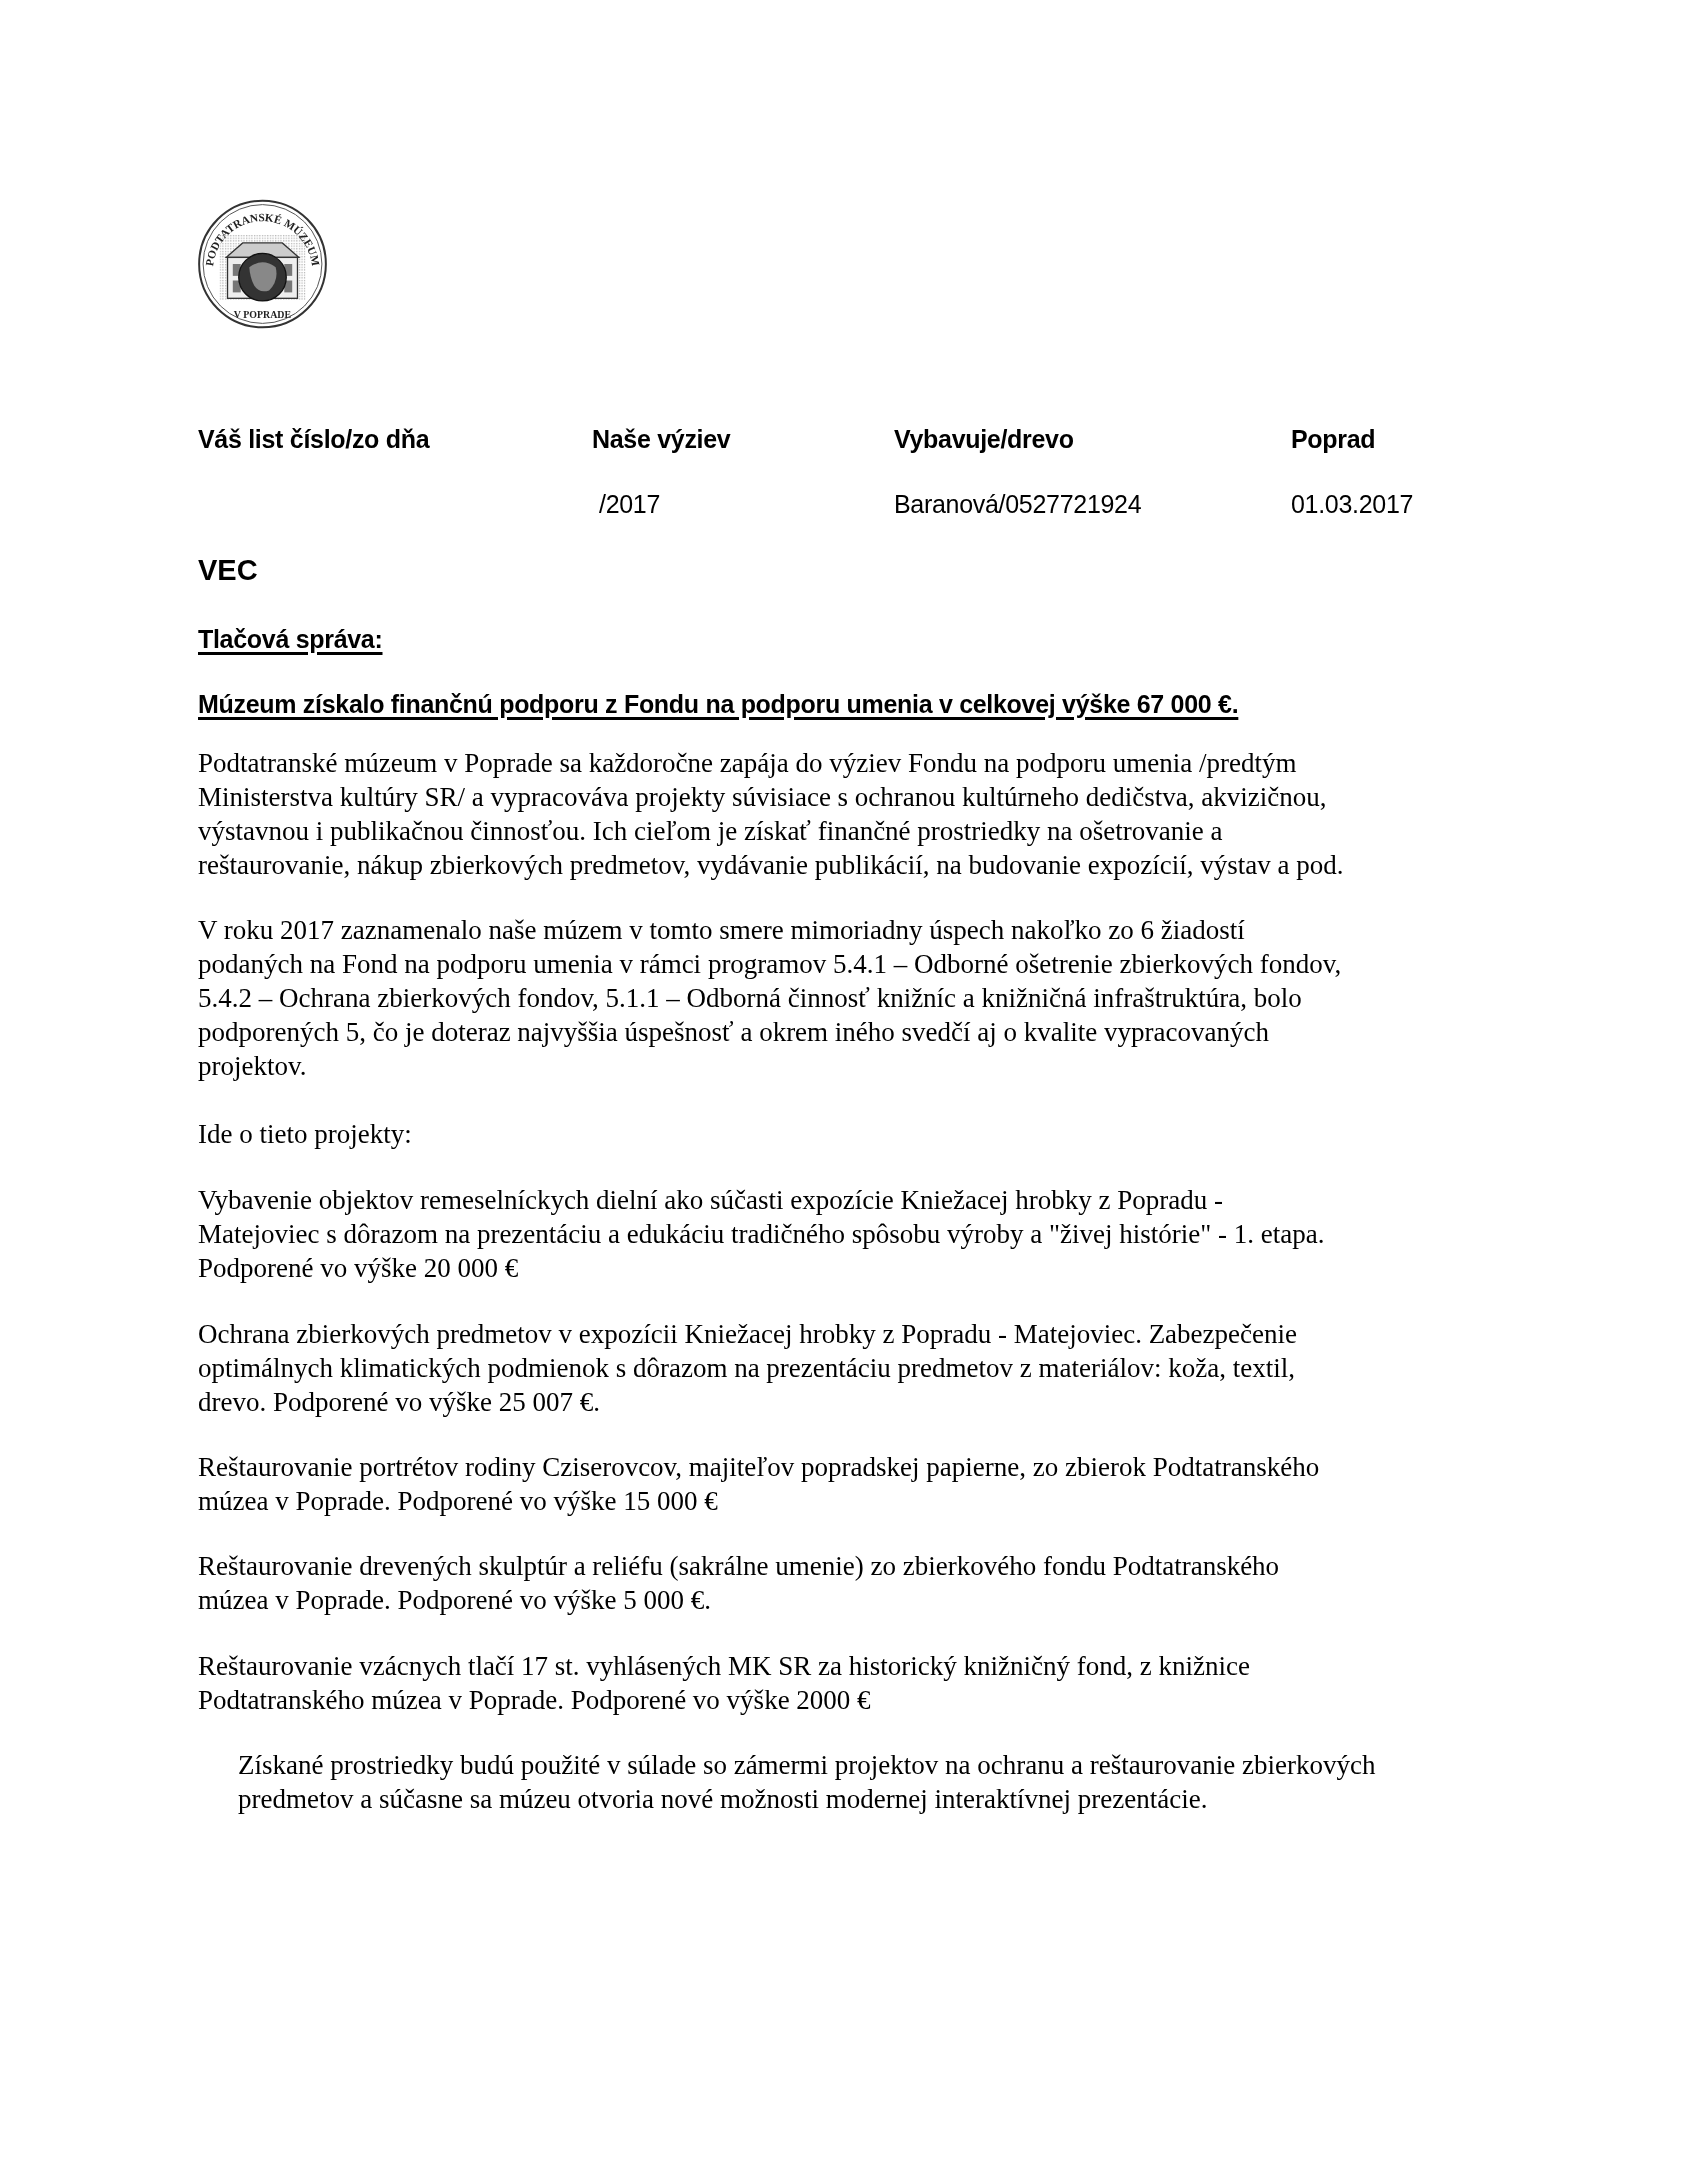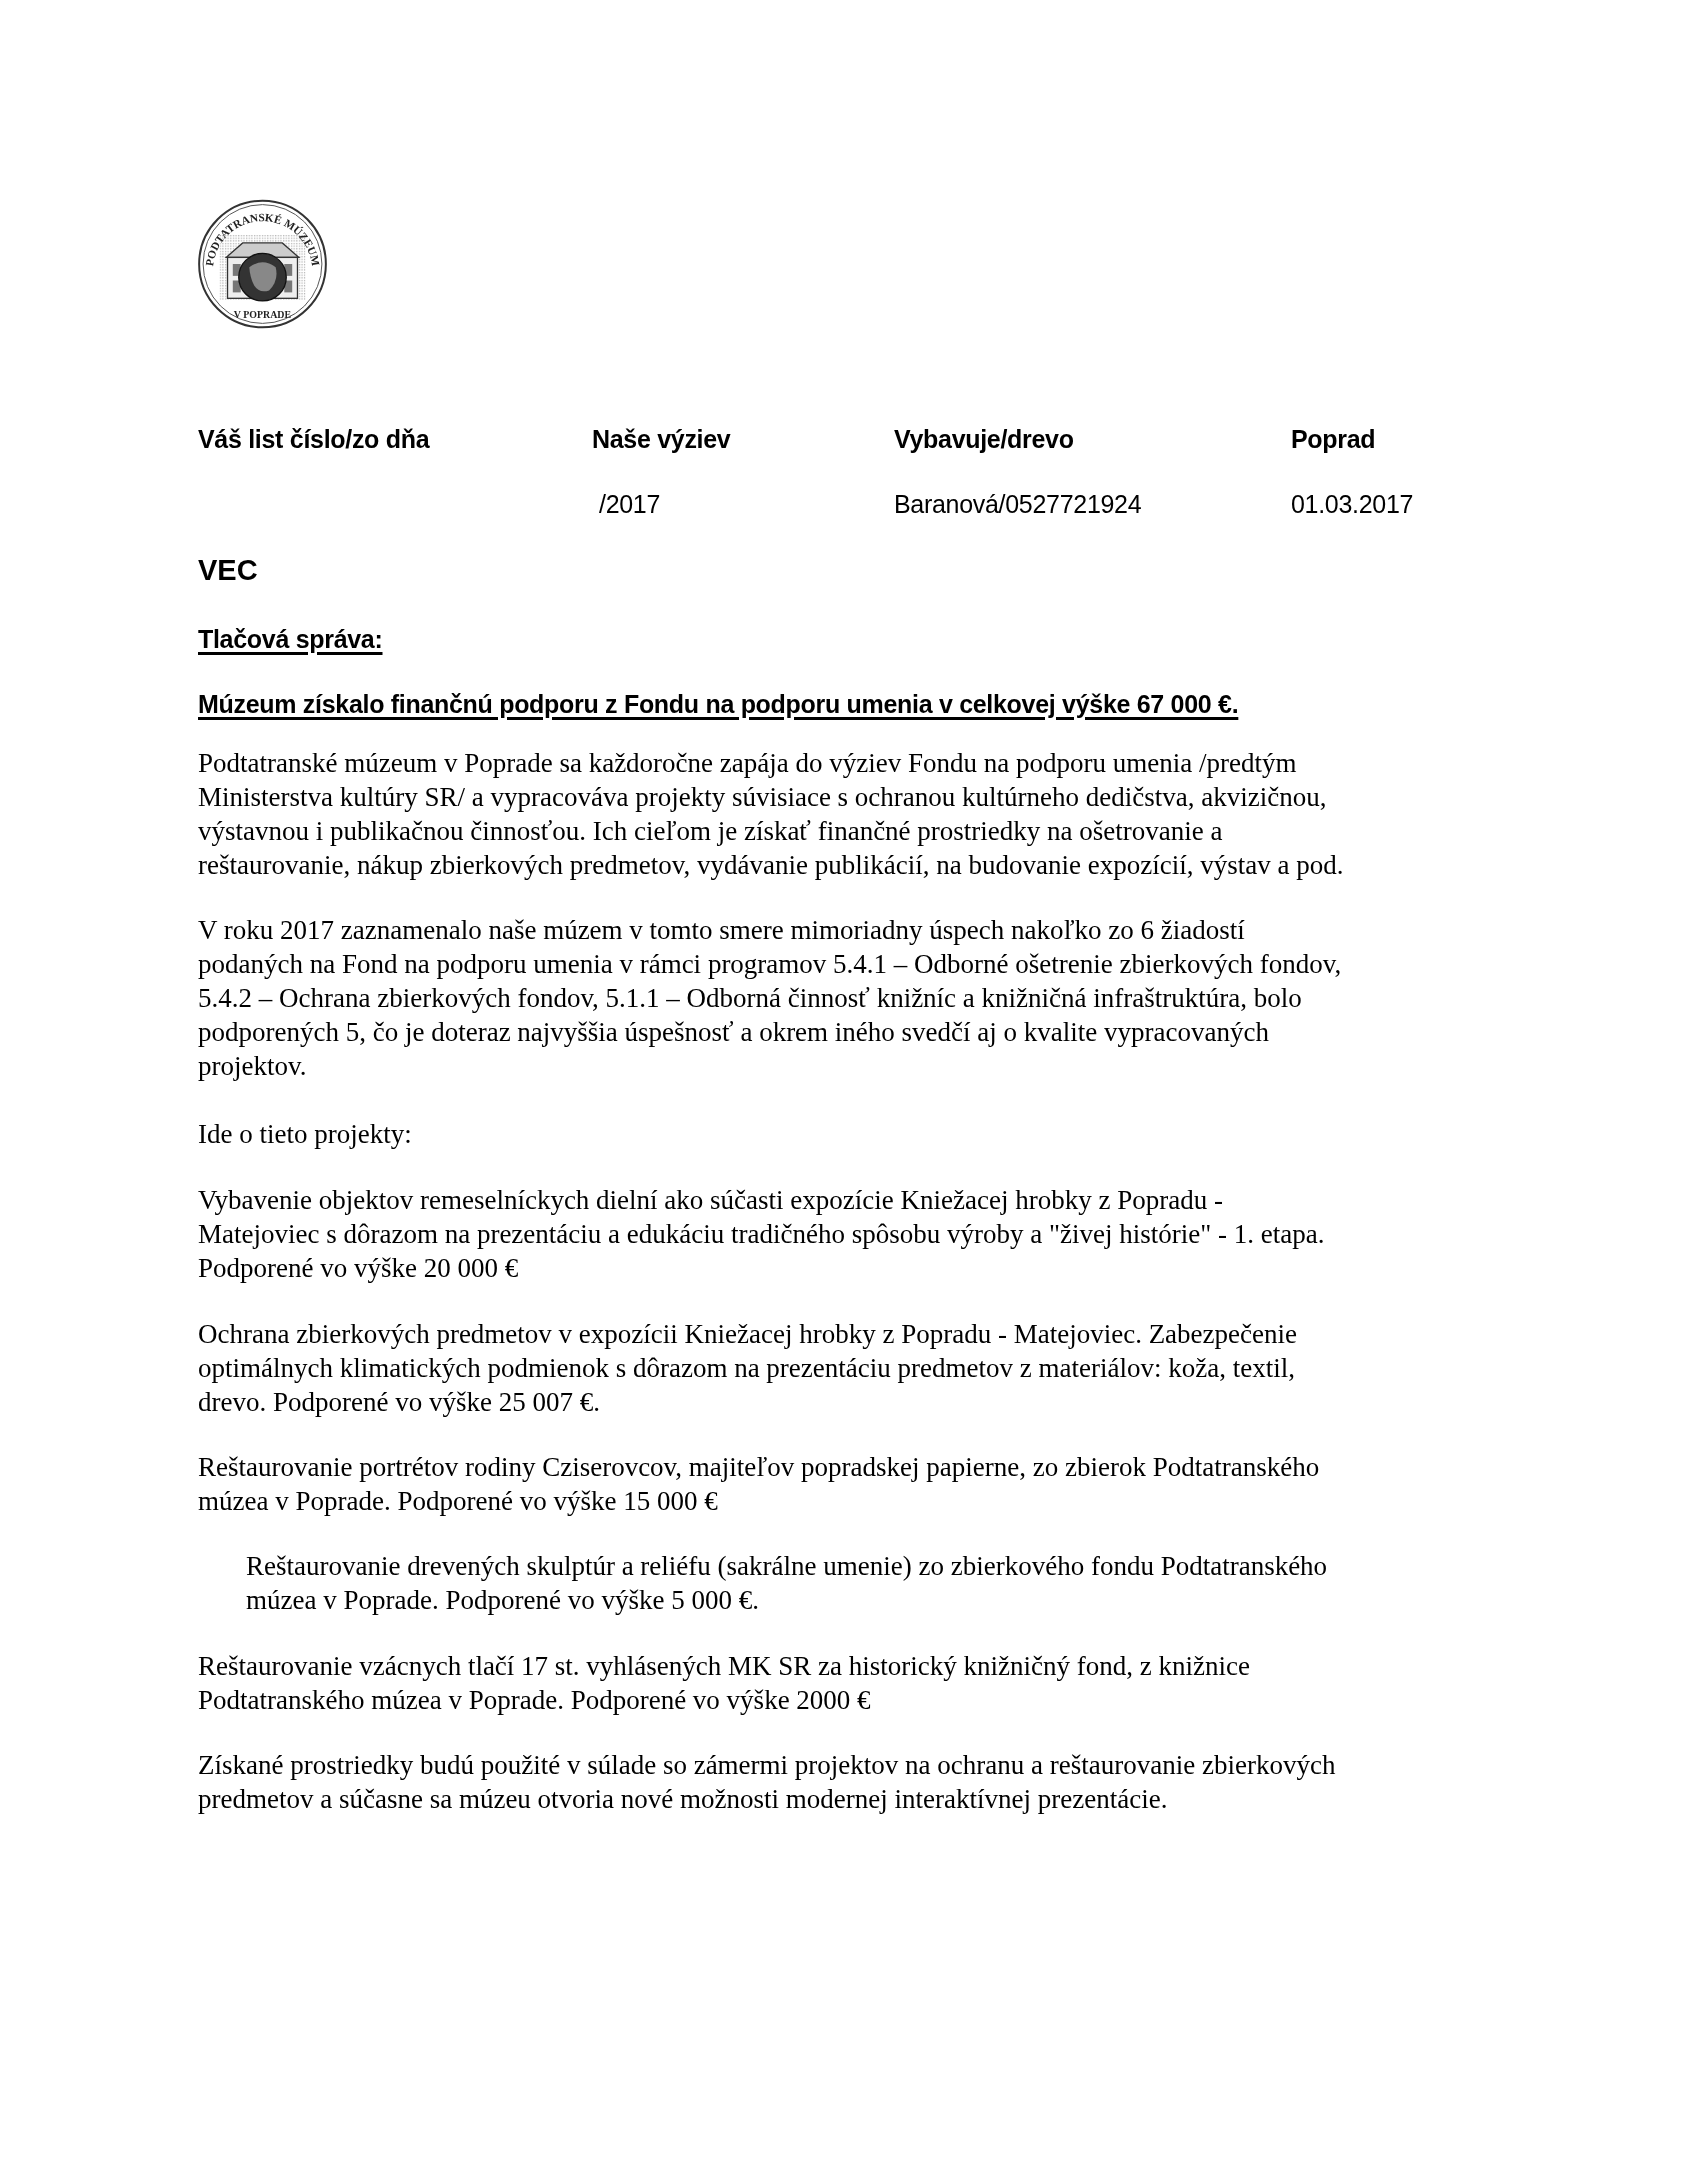--- a/index.html
+++ b/index.html
@@ -83,26 +83,26 @@
 </div>
 <div class="body" style="top:1317px;">
   <p>Ochrana zbierkových predmetov v expozícii Kniežacej hrobky z Popradu - Matejoviec. Zabezpečenie
 optimálnych klimatických podmienok s dôrazom na prezentáciu predmetov z materiálov: koža, textil,
 drevo. Podporené vo výške 25 007 €.</p>
 </div>
 <div class="body" style="top:1450px;">
   <p>Reštaurovanie portrétov rodiny Cziserovcov, majiteľov popradskej papierne, zo zbierok Podtatranského
 múzea v Poprade.  Podporené vo výške 15 000 €</p>
 </div>
-<div class="body" style="top:1549px;margin-left:48px;">
+<div class="body" style="top:1549px;">
   <p>Reštaurovanie drevených skulptúr a reliéfu (sakrálne umenie) zo zbierkového fondu Podtatranského
 múzea v Poprade. Podporené vo výške 5 000 €.</p>
 </div>
 <div class="body" style="top:1649px;">
   <p>Reštaurovanie vzácnych tlačí 17 st. vyhlásených MK SR za historický knižničný fond, z knižnice
 Podtatranského múzea v Poprade. Podporené vo výške 2000 €</p>
 </div>
 
-<div class="body" style="top:1748px;">
+<div class="body" style="top:1748px;margin-left:40px;">
   <p>Získané prostriedky budú použité v súlade so zámermi projektov na ochranu a reštaurovanie zbierkových
 predmetov a súčasne sa múzeu otvoria nové možnosti modernej interaktívnej prezentácie.</p>
 </div>
 
 
 </body></html>

